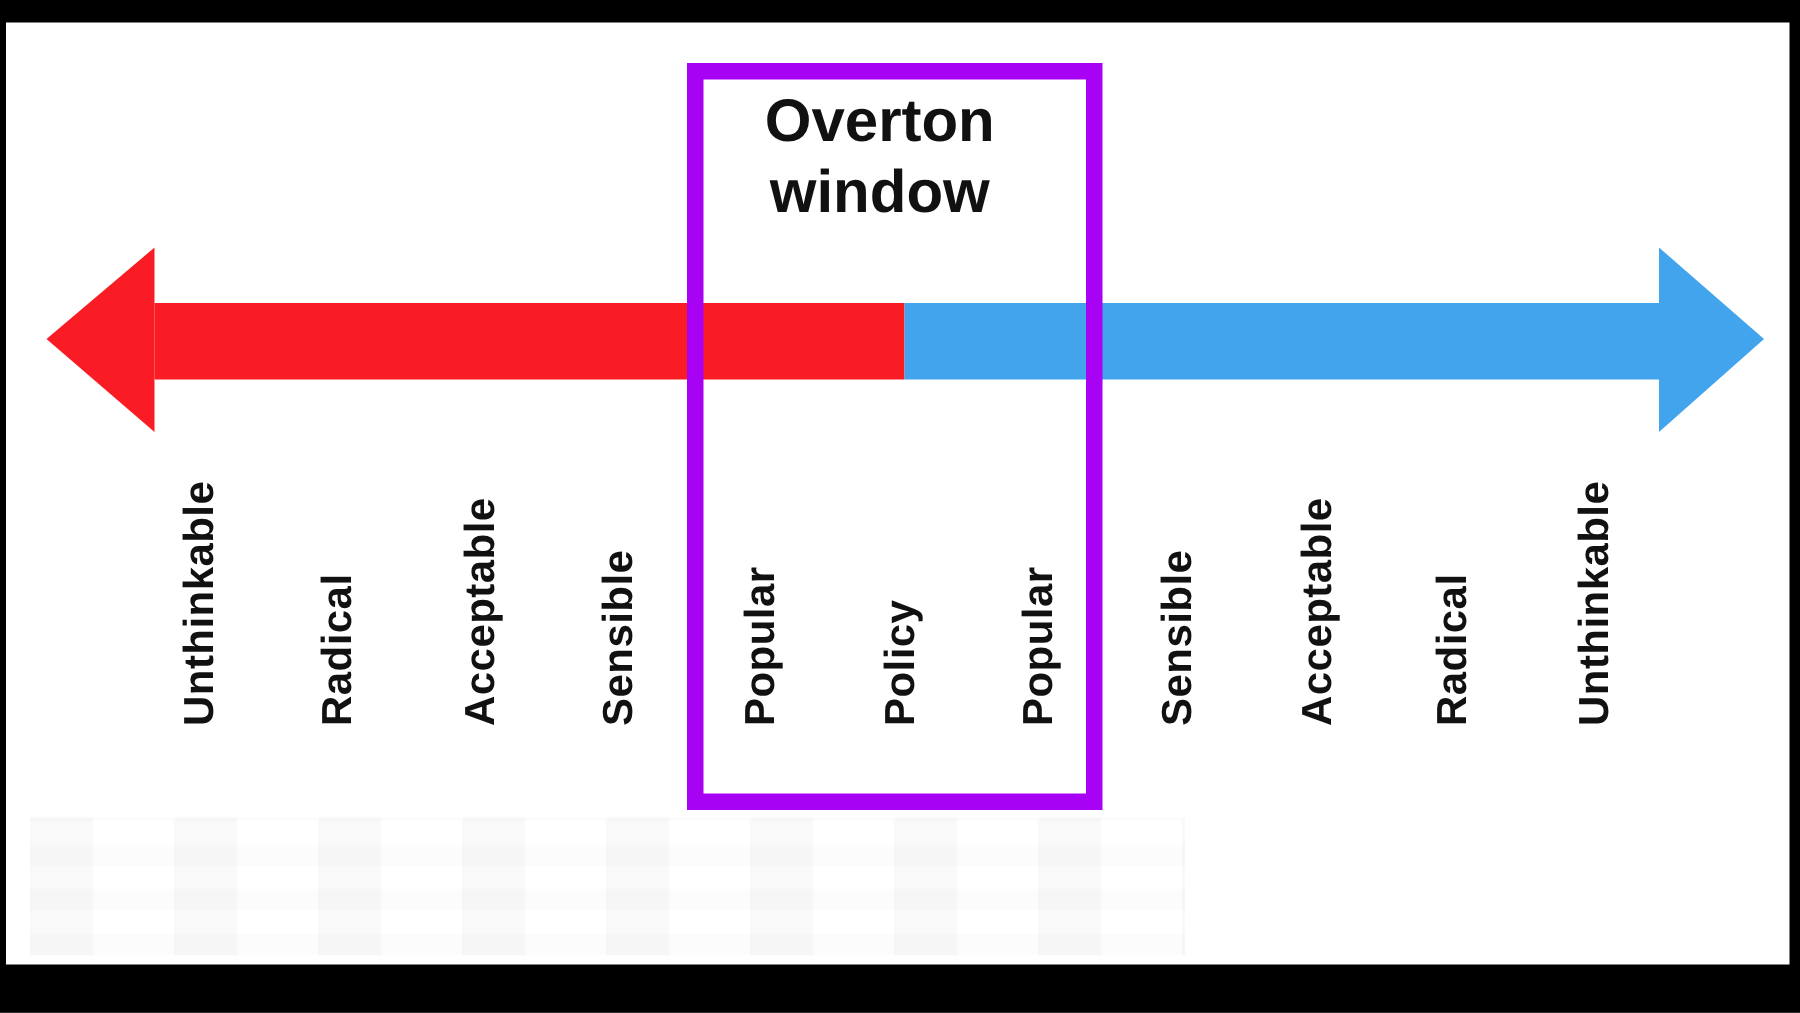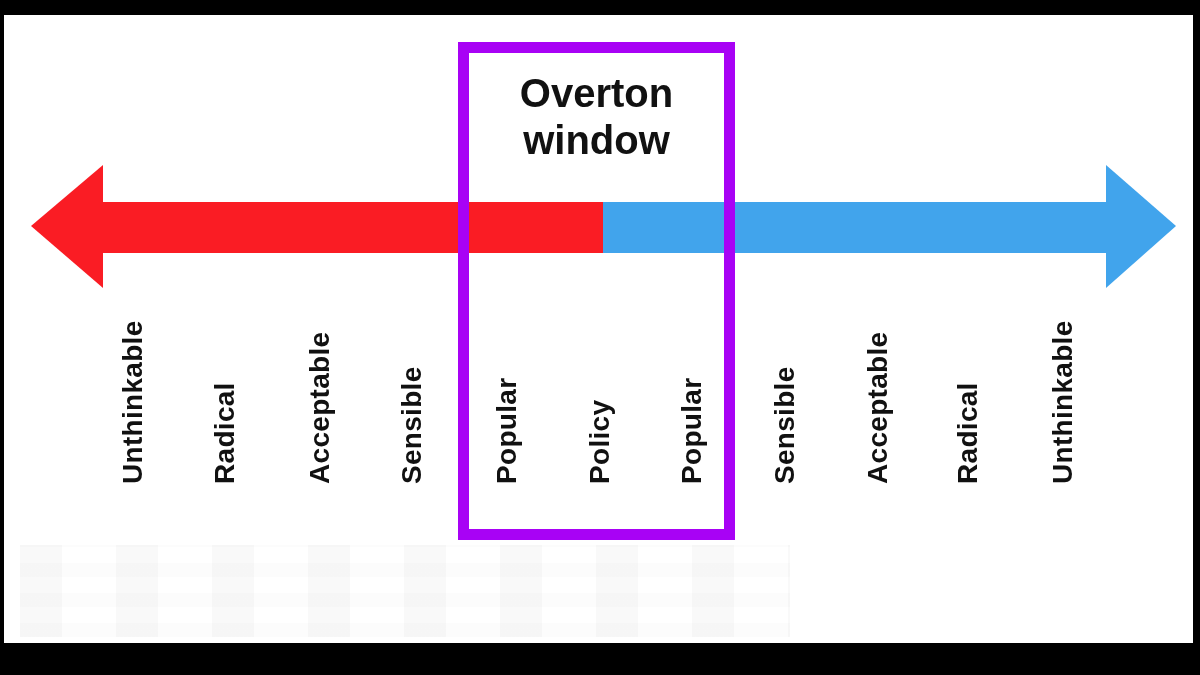--- a/index.html
+++ b/index.html
@@ -48,26 +48,25 @@
   }
   
   #overton-box{
     position:absolute;left:458px;top:42px;width:277px;height:498px;
     box-sizing:border-box;
     border:11px solid var(--window_border,#a802f5);
     z-index:5;
     background:transparent;
   }
   #overton-title{
-    position:absolute;left:458px;top:58px;width:277px;
+    position:absolute;left:448px;top:58px;width:277px;
     text-align:center;
     font-size:40px;font-weight:700;line-height:1.18;
     color:var(--label_text,#111);
     z-index:6;
-    margin-top:12px;
   }
   
   .vlabel{
     position:absolute;top:484px;
     height:28px;line-height:28px;
     font-size:28px;font-weight:700;
     color:var(--label_text,#111);
     white-space:nowrap;
     transform:rotate(-90deg);
     transform-origin:0 0;

